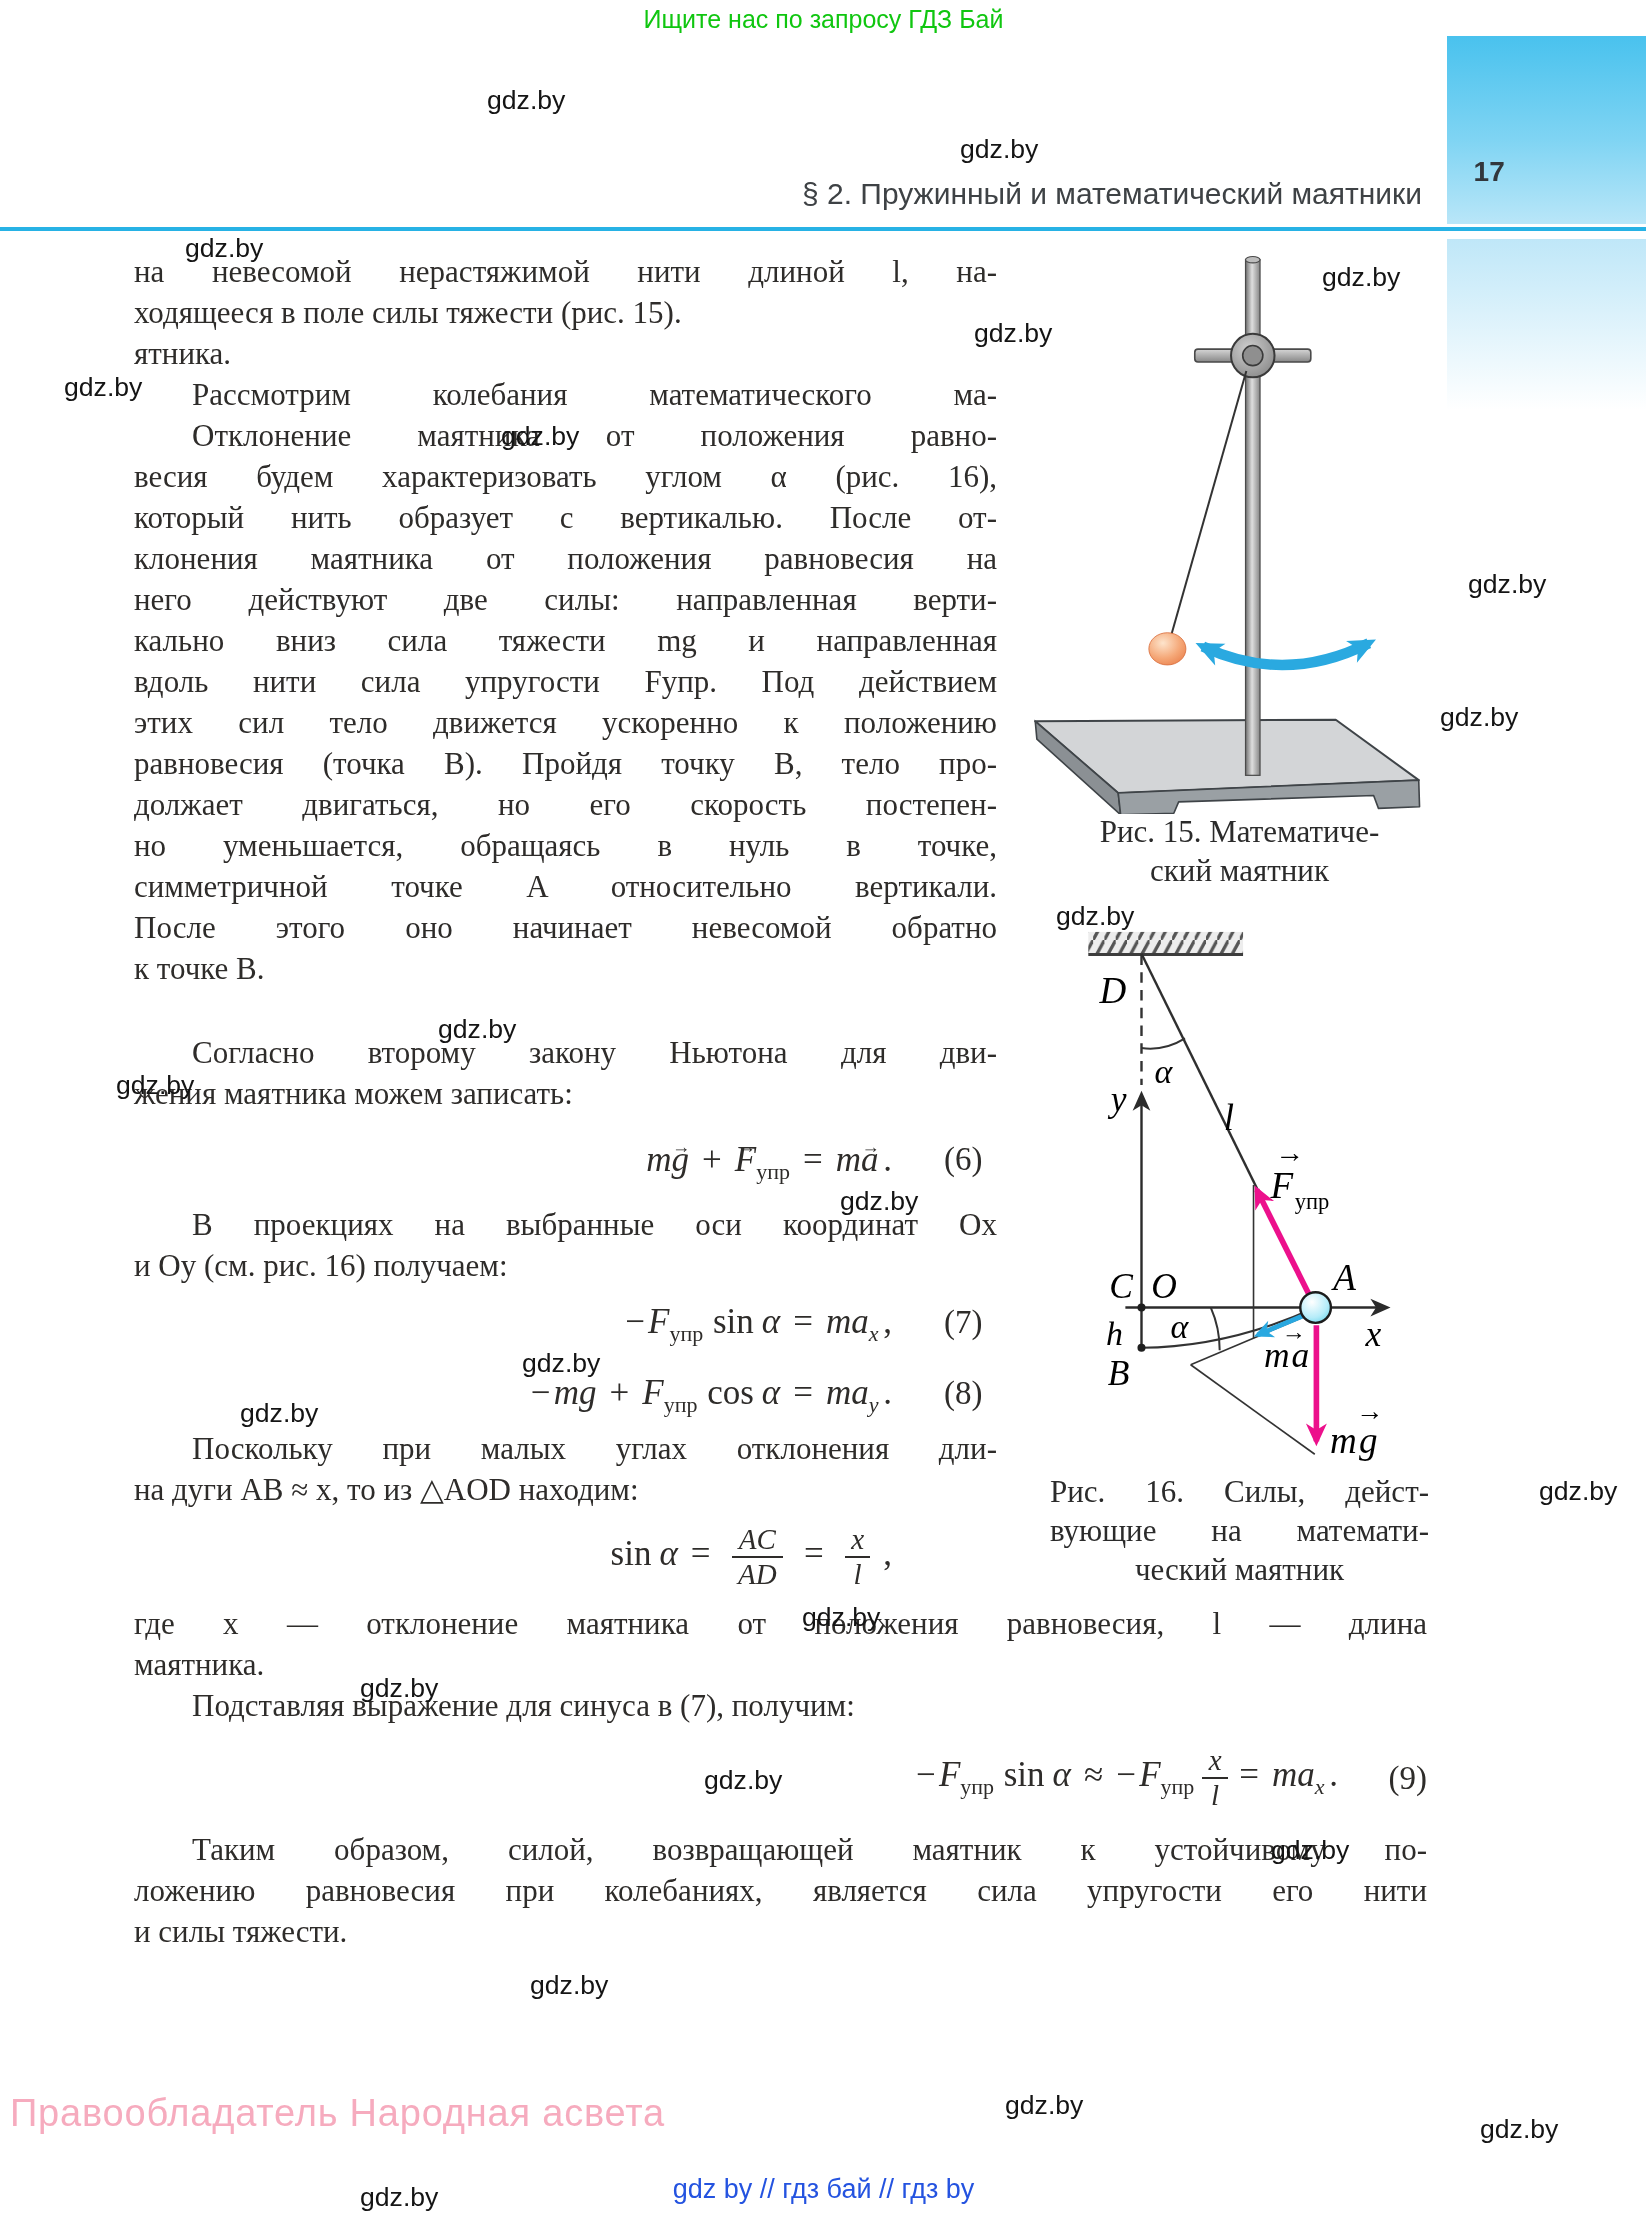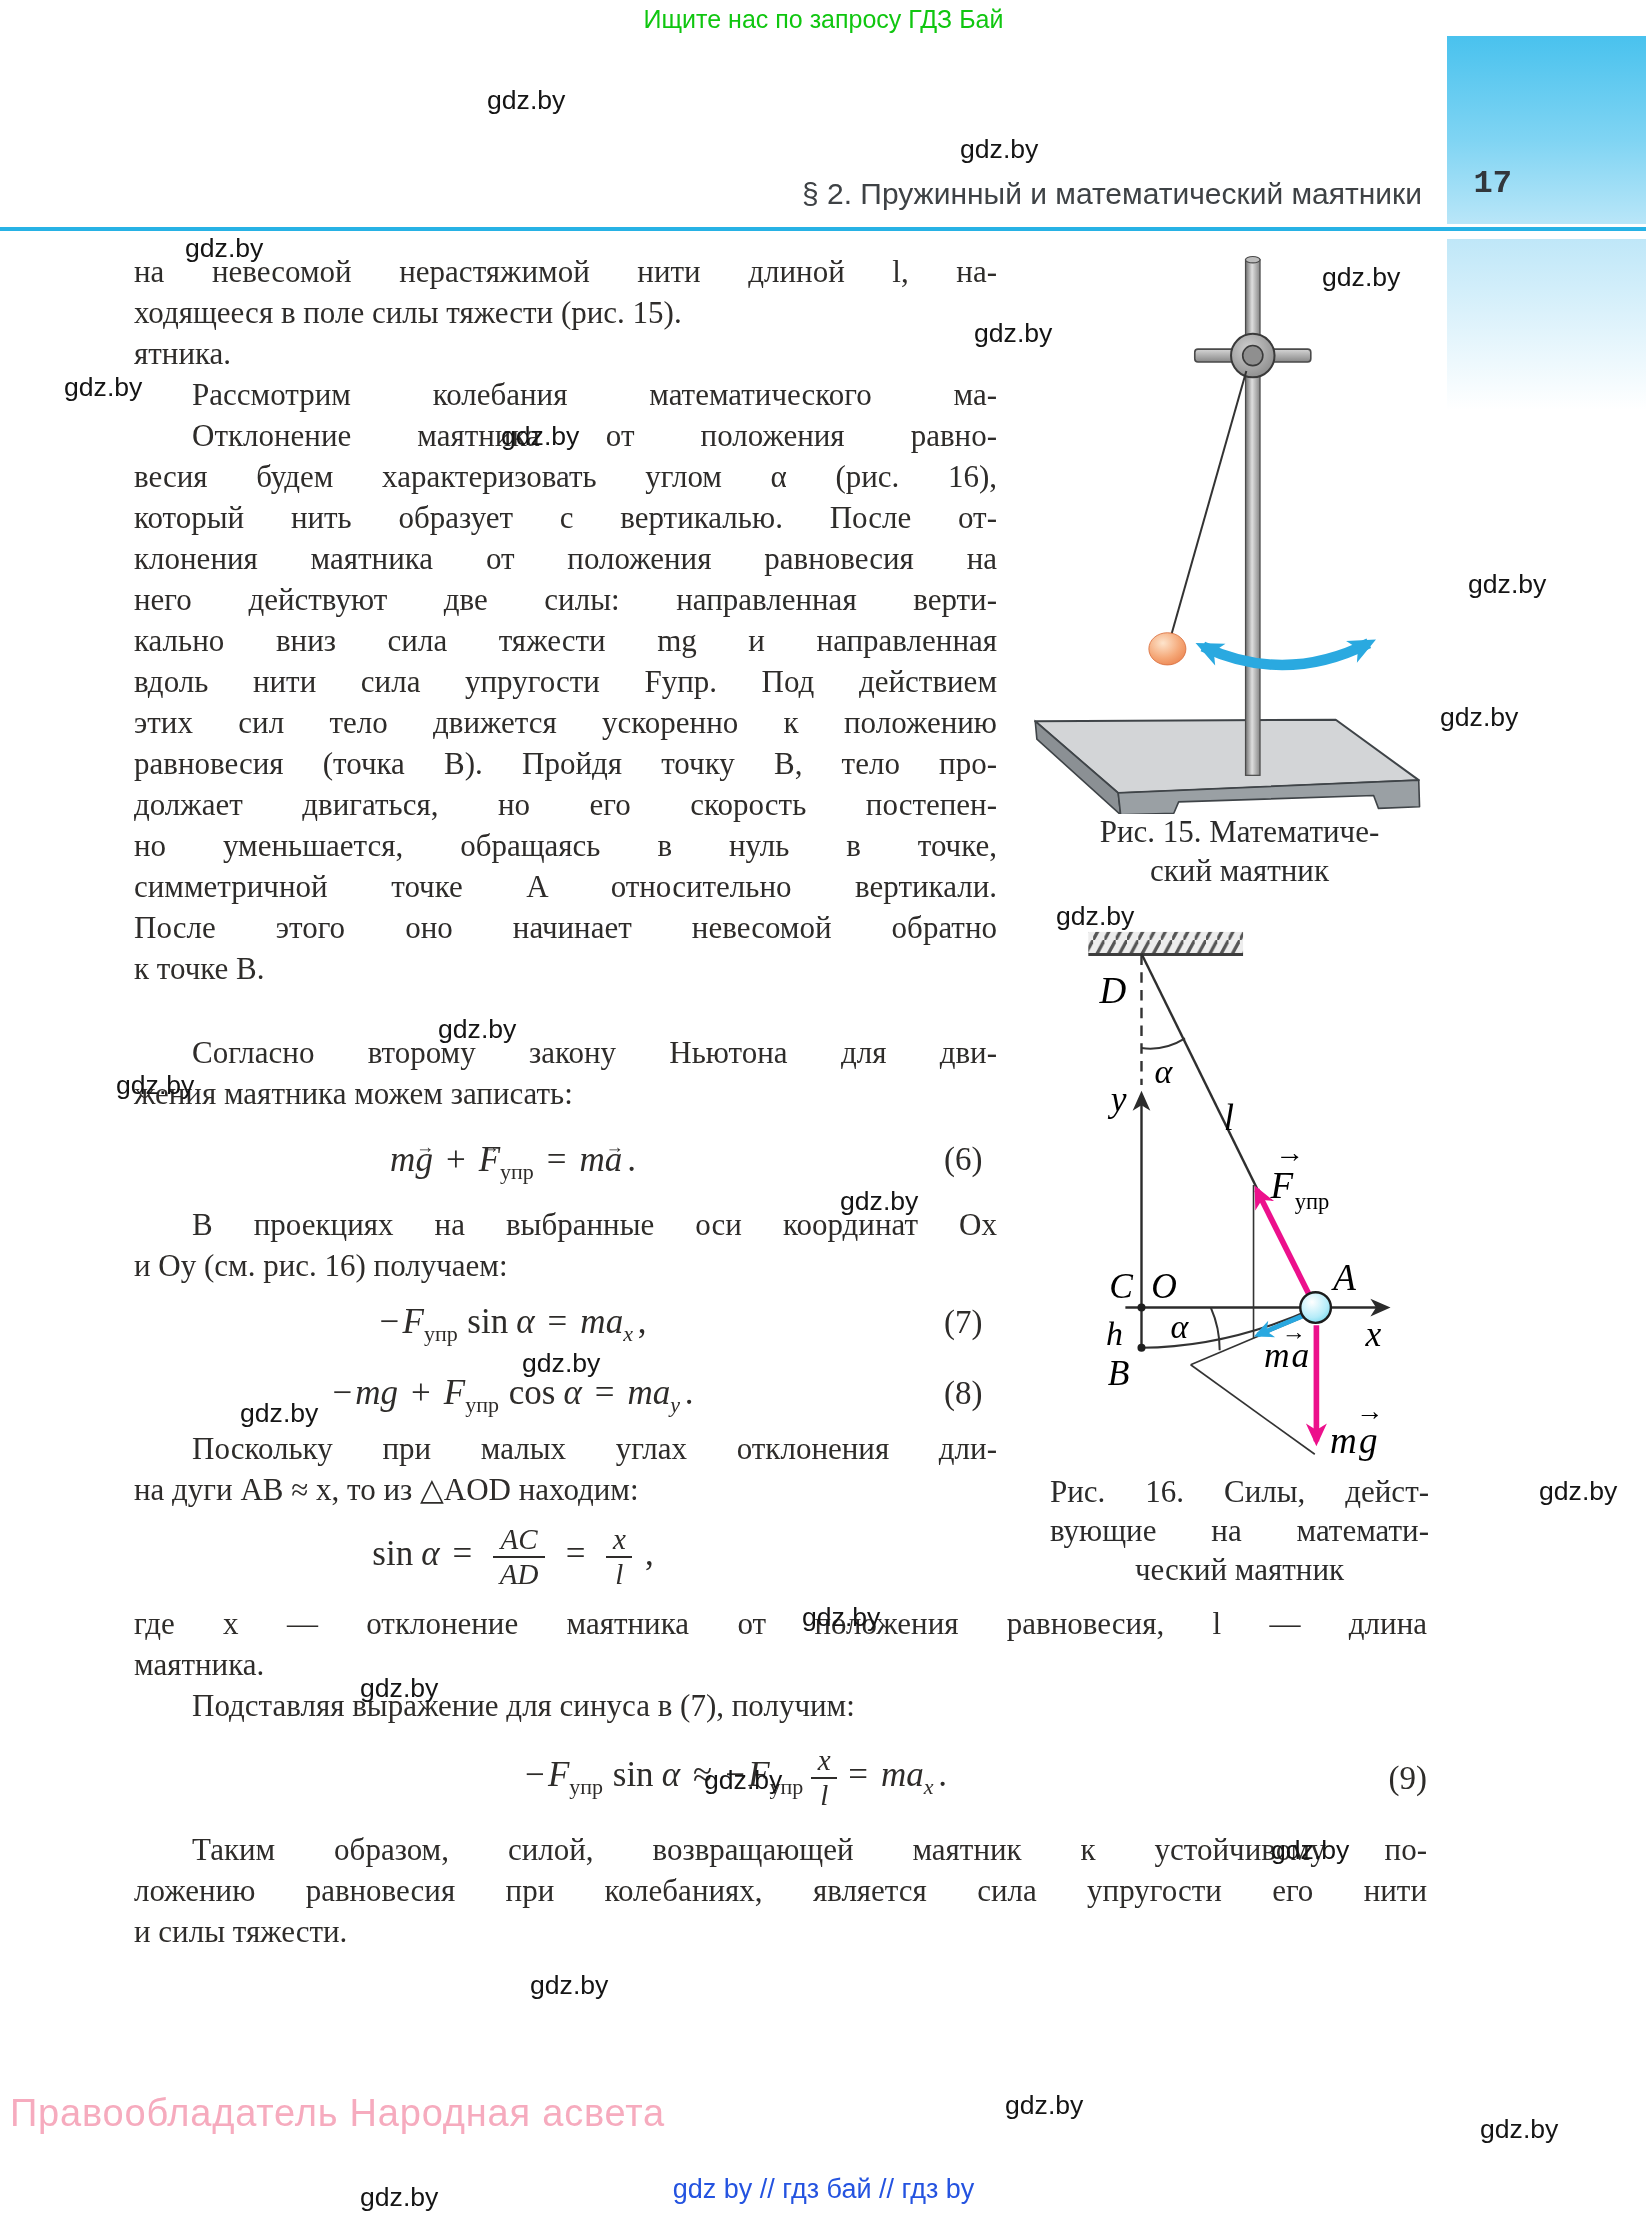--- a/index.html
+++ b/index.html
@@ -4,22 +4,22 @@
 <style>
   html,body{margin:0;padding:0;}
   .page{position:relative;width:1647px;height:2216px;background:#ffffff;overflow:hidden;
         font-family:"Liberation Serif",serif;color:#2e2c2a;}
   
   .promo{position:absolute;left:0;top:4.8px;width:100%;text-align:center;
          font-family:"Liberation Sans",sans-serif;font-size:25px;color:#10c610;}
   
   .pnbox{position:absolute;left:1447px;top:36px;width:200px;height:188px;
          background:linear-gradient(180deg,#49c2ee 0%,#7fd4f3 55%,#b9e6f8 100%);}
-  .pn{position:absolute;left:26.6px;top:129px;font-family:Liberation Mono, monospace;
-      font-weight:bold;font-size:32px;color:#32373c;}
+  .pn{position:absolute;left:26.6px;top:120px;font-family:Liberation Sans, sans-serif;
+      font-weight:bold;font-size:28px;color:#32373c;}
   .htitle{position:absolute;right:225px;top:177px;font-family:"Liberation Sans",sans-serif;
           font-size:30px;color:#3e4245;white-space:nowrap;}
   .hrule{position:absolute;left:0;top:227px;width:1647px;height:4px;background:#27b2e5;}
   .fadebox{position:absolute;left:1447px;top:239px;width:200px;height:171px;
            background:linear-gradient(180deg,#bfe7f8 0%,rgba(255,255,255,0) 100%);}
   
   .wm{position:absolute;font-family:"Liberation Sans",sans-serif;font-size:26.6px;color:#141414;
       white-space:nowrap;z-index:6;}
   
   .textcol{position:absolute;left:134px;top:251px;width:1293px;font-size:31px;line-height:41px;}
@@ -27,21 +27,21 @@
   .line{white-space:nowrap;}
   .narrowb .line{width:863px;}
   .wideb .line{width:1293px;}
   .line.just{white-space:normal;text-align:justify;text-align-last:justify;}
   .line.ind{padding-left:58px;}
   .line.ind.just{width:auto;}
   .narrowb .line.ind.just{width:805px;}
   .wideb .line.ind.just{width:1235px;}
   .gap-b{margin-top:43px;}
   
-  .eqrow{position:relative;display:flex;align-items:center;justify-content:center;font-size:35px;}
+  .eqrow{position:relative;display:flex;align-items:center;justify-content:flex-end;font-size:35px;}
   .eqrow.narrow{width:863px;padding-right:105px;box-sizing:border-box;}
   .eqrow.wide{width:1293px;padding-right:89px;box-sizing:border-box;}
   .r-e6{height:90px;}
   .r-e7,.r-e8{height:71px;}
   .r-esin{height:93px;font-family:Liberation Serif, serif;}
   .r-e9{height:103px;}
   .eq i{font-style:italic;}
   .eq .op{margin:0 13px;font-style:normal;}
   .eq .fn{font-style:normal;margin-right:8px;}
   .eq .end{margin-left:4.8px;}

